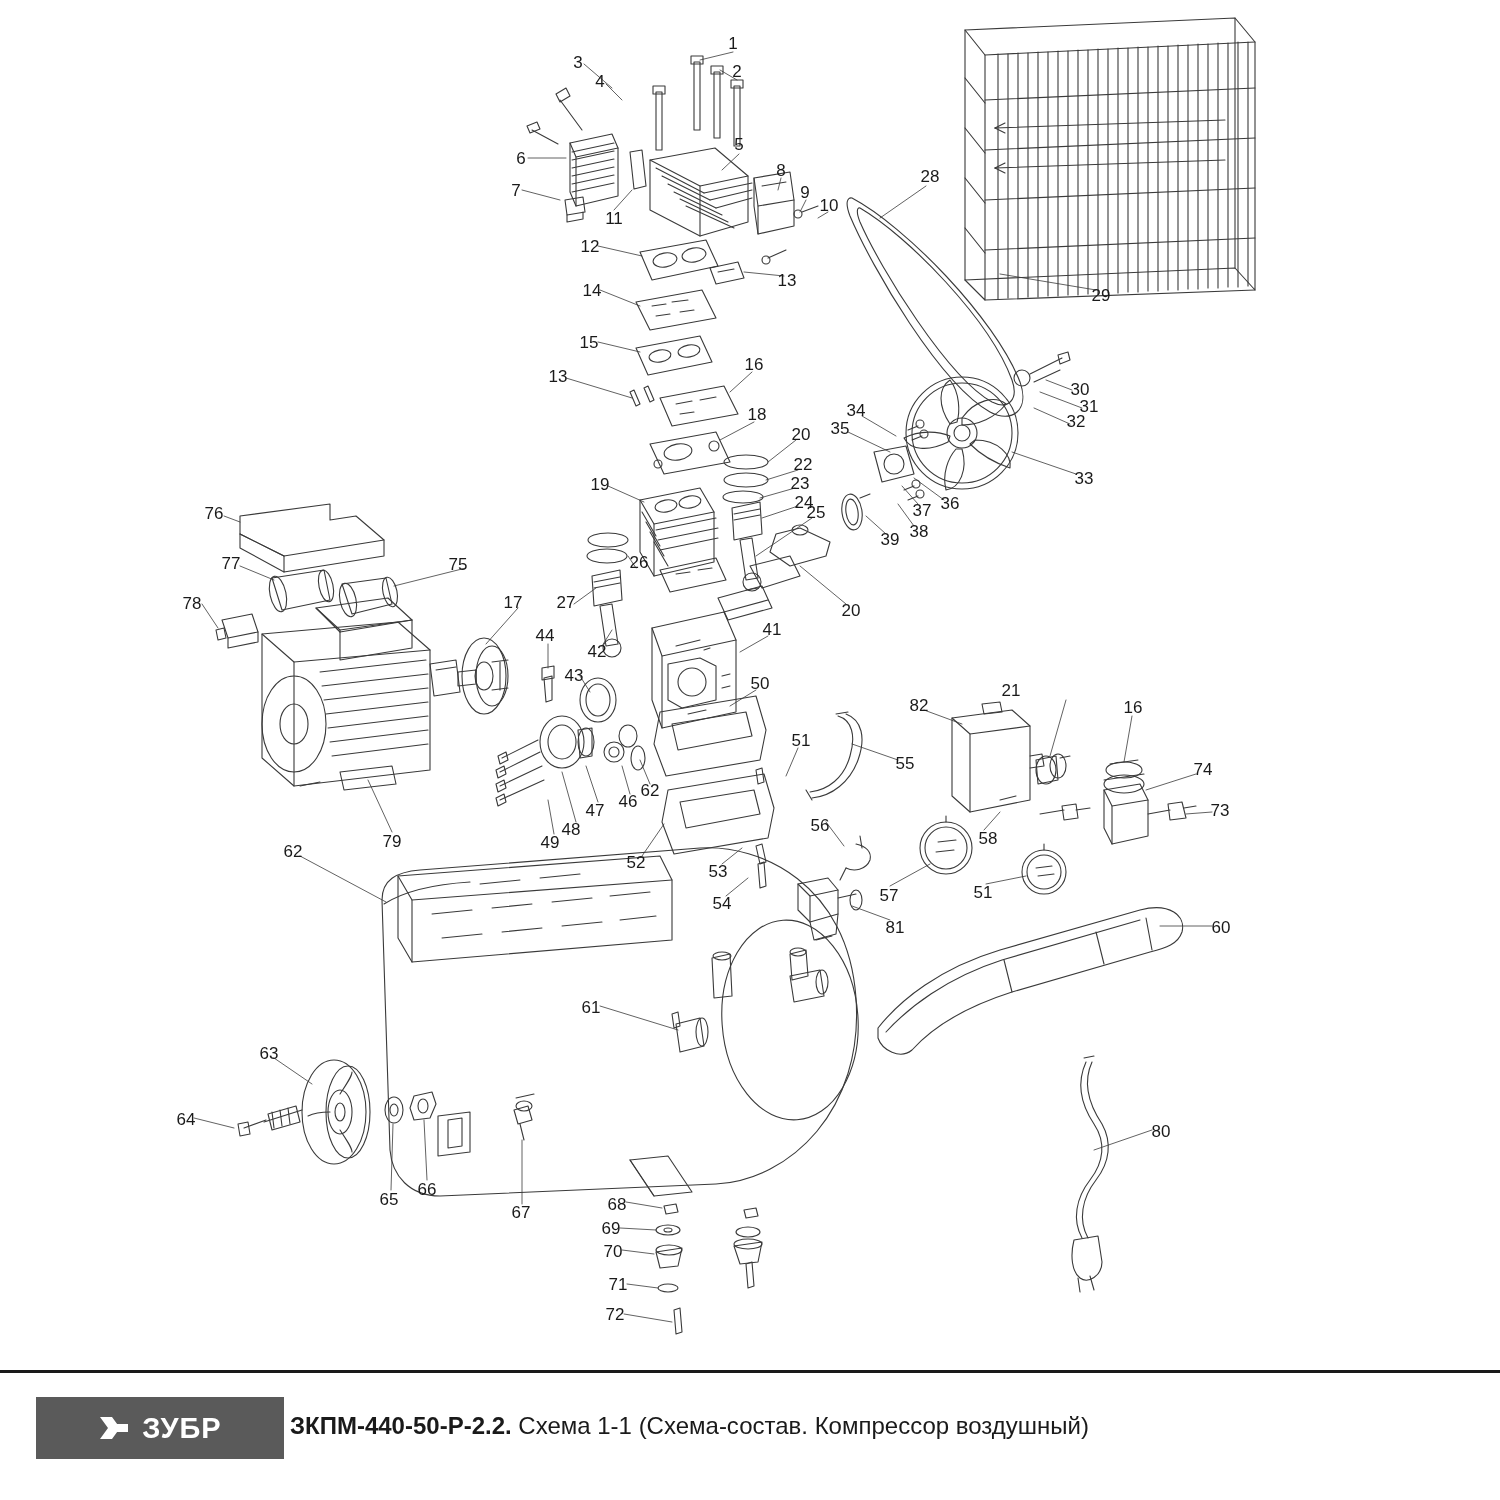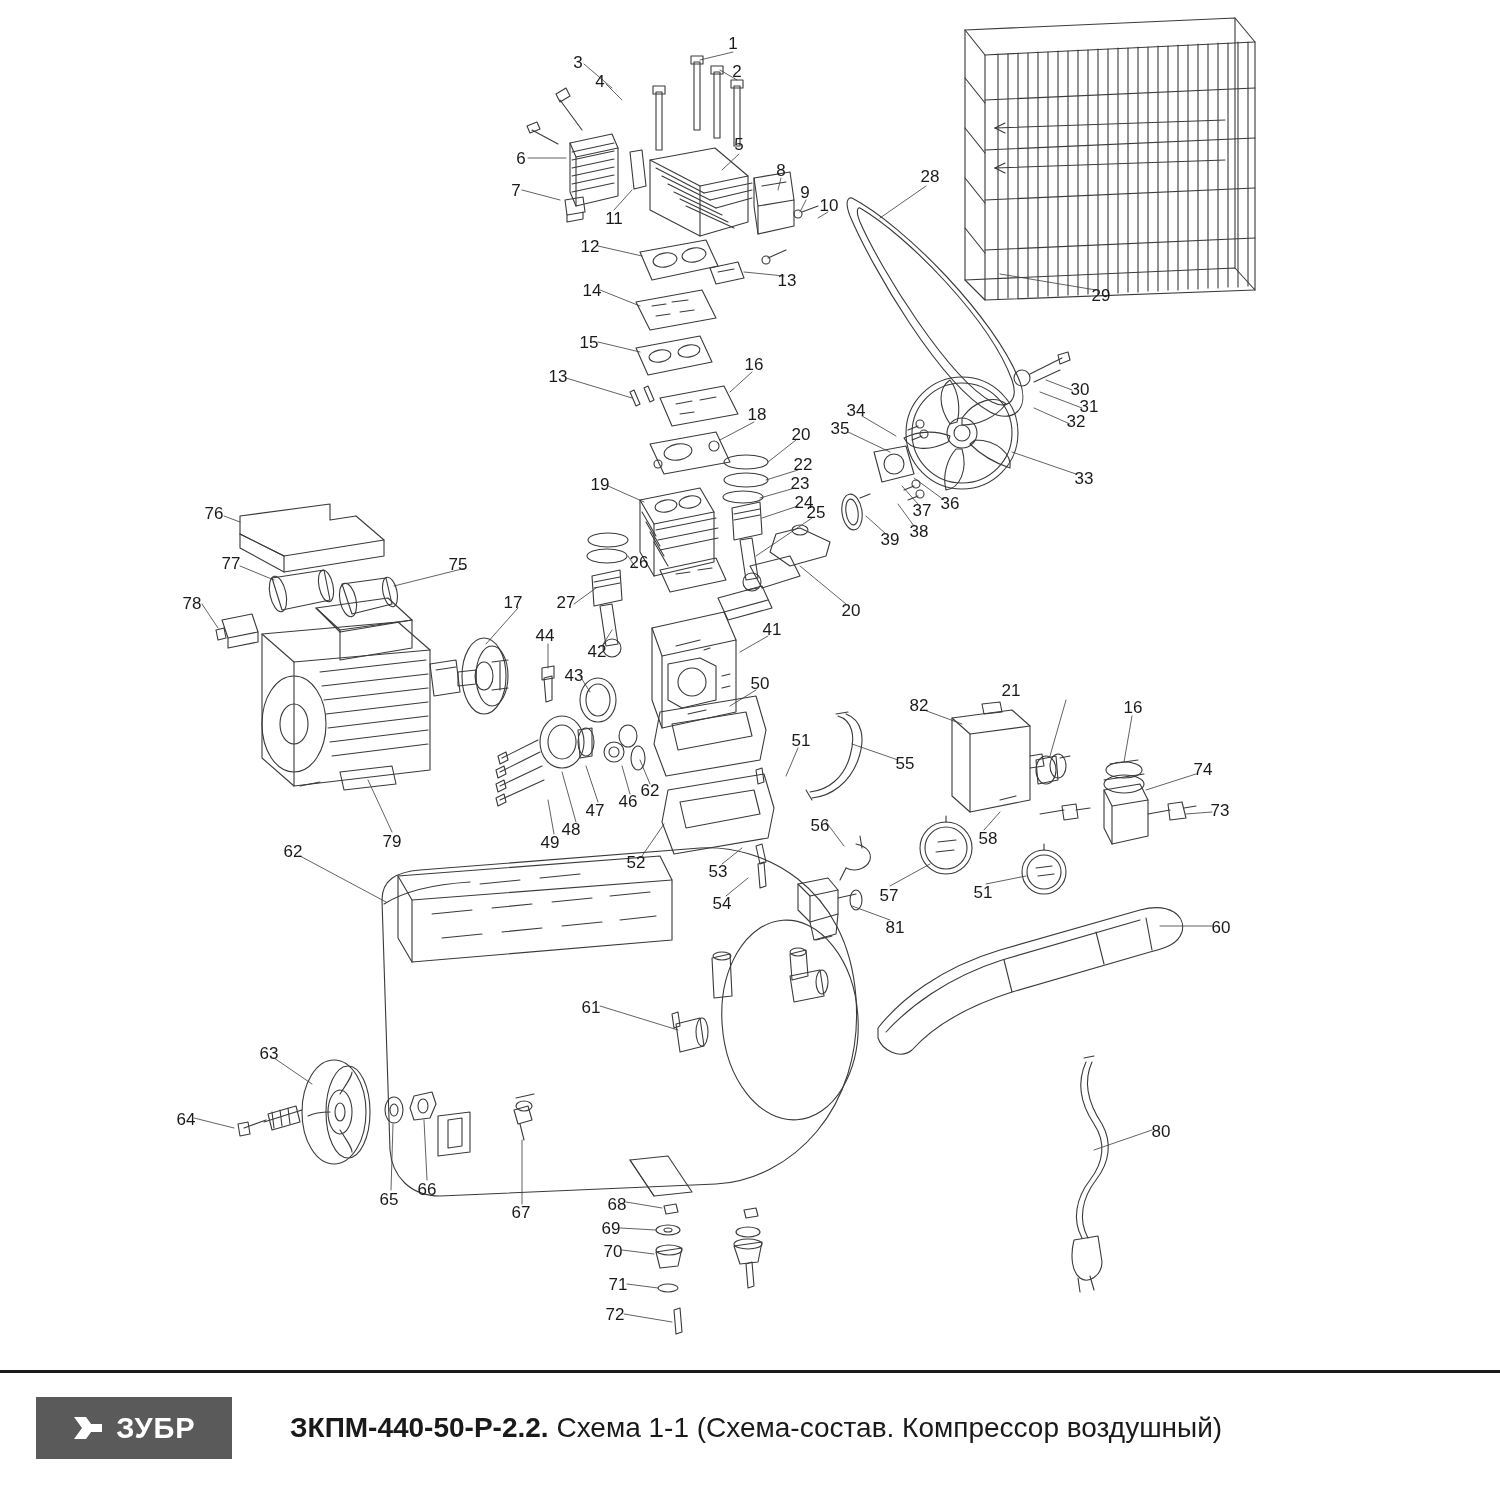--- a/index.html
+++ b/index.html
@@ -47,21 +47,21 @@
     width: 1500px;
     height: 130px;
     background: #ffffff;
     border-top: 3px solid #1a1a1a;
     box-sizing: border-box;
   }
   #logo-box {
     position: absolute;
     left: 36px;
     top: 24px;
-    width: 196px;
+    width: 248px;
     height: 62px;
     background: #5a5a5a;
     display: flex;
     align-items: center;
     justify-content: center;
     gap: 10px;
   }
   #logo-mark {
     width: 34px;
     height: 30px;
@@ -72,21 +72,21 @@
     font-size: 29px;
     font-weight: bold;
     color: #ffffff;
     letter-spacing: 1px;
   }
   #footer-caption {
     position: absolute;
     left: 290px;
     top: 39px;
     font-family: "Liberation Sans", sans-serif;
-    font-size: 28px;
+    font-size: 24px;
     color: #1a1a1a;
     white-space: nowrap;
   }
   #footer-caption .model {
     font-weight: bold;
   }
   #footer-caption .rest {
     font-weight: normal;
   }
 </style>

